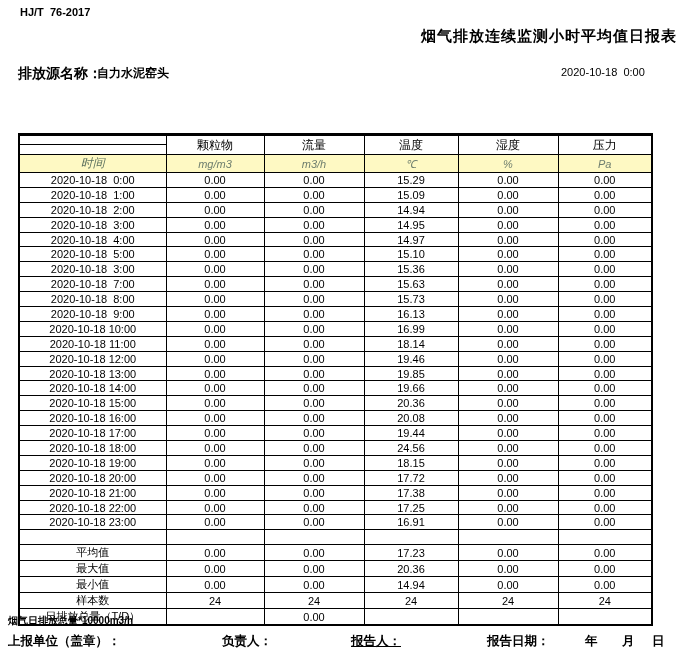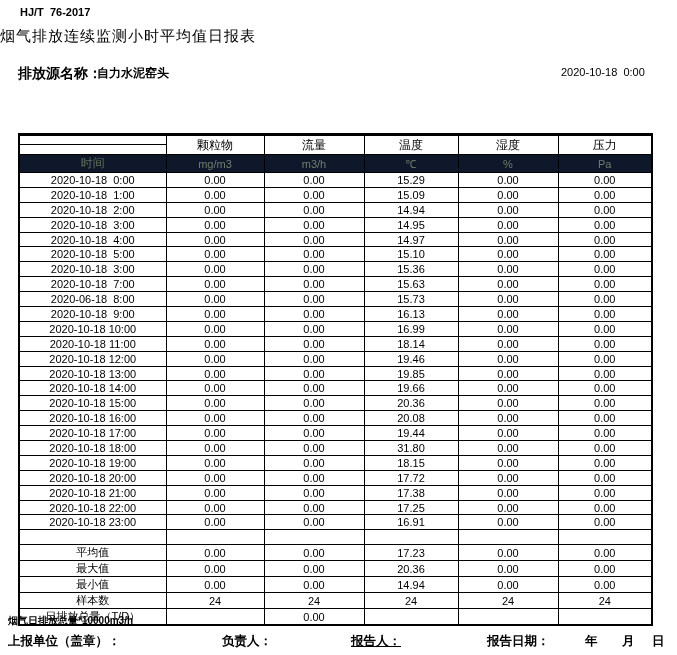--- a/index.html
+++ b/index.html
@@ -13,22 +13,22 @@
   }
   .abs { position: absolute; }
 
   #std-code {
     left: 20px; top: 6px;
     font-weight: bold; font-size: 11px;
     white-space: pre;
   }
   #page-title {
     left: 0; top: 27px; width: 677px;
-    text-align: left;
-    font-weight: normal; font-size: 15px;
+    text-align: right;
+    font-weight: bold; font-size: 15px;
     letter-spacing: 1px;
   }
   #source-label { left: 18px; top: 65px; font-weight: bold; font-size: 14px; white-space: pre; }
   #source-name  { left: 97px; top: 65px; font-weight: bold; font-size: 12px; }
   #report-datetime { left: 561px; top: 66px; font-size: 11px; white-space: pre; }
 
   #report-table {
     position: absolute; left: 18px; top: 118px;
     width: 633px;
     border-collapse: collapse;
@@ -49,24 +49,25 @@
   col.c0 { width: 147px; }
   col.c1 { width: 98px; }
   col.c2 { width: 100px; }
   col.c3 { width: 94px; }
   col.c4 { width: 100px; }
   col.c5 { width: 94px; }
 
   tr.name-row th { font-size: 12px; height: 11px; }
   tr.split-row td { height: 10px; }
   tr.unit-row td {
-    background: #0f172a;
+    background: #fef9c3;
     color: #6e7e6e;
     font-size: 11px;
     height: 16px;
+    font-style: italic;
   }
   tr.unit-row td.time-head { font-size: 12px; color: #5f735f; }
 
   #hourly-body td, #summary-body td {
     font-size: 11px;
     height: 14.9px;
     white-space: pre;
   }
   tr.spacer-row td { height: 14px; }
 
@@ -185,21 +186,21 @@
       </tr>
       <tr>
         <td class="time-cell">2020-10-18  7:00</td>
         <td>0.00</td>
         <td>0.00</td>
         <td>15.63</td>
         <td>0.00</td>
         <td>0.00</td>
       </tr>
       <tr>
-        <td class="time-cell">2020-06-18  8:00</td>
+        <td class="time-cell">2020-10-18  8:00</td>
         <td>0.00</td>
         <td>0.00</td>
         <td>15.73</td>
         <td>0.00</td>
         <td>0.00</td>
       </tr>
       <tr>
         <td class="time-cell">2020-10-18  9:00</td>
         <td>0.00</td>
         <td>0.00</td>
@@ -268,21 +269,21 @@
         <td>0.00</td>
         <td>0.00</td>
         <td>19.44</td>
         <td>0.00</td>
         <td>0.00</td>
       </tr>
       <tr>
         <td class="time-cell">2020-10-18 18:00</td>
         <td>0.00</td>
         <td>0.00</td>
-        <td>31.80</td>
+        <td>24.56</td>
         <td>0.00</td>
         <td>0.00</td>
       </tr>
       <tr>
         <td class="time-cell">2020-10-18 19:00</td>
         <td>0.00</td>
         <td>0.00</td>
         <td>18.15</td>
         <td>0.00</td>
         <td>0.00</td>

